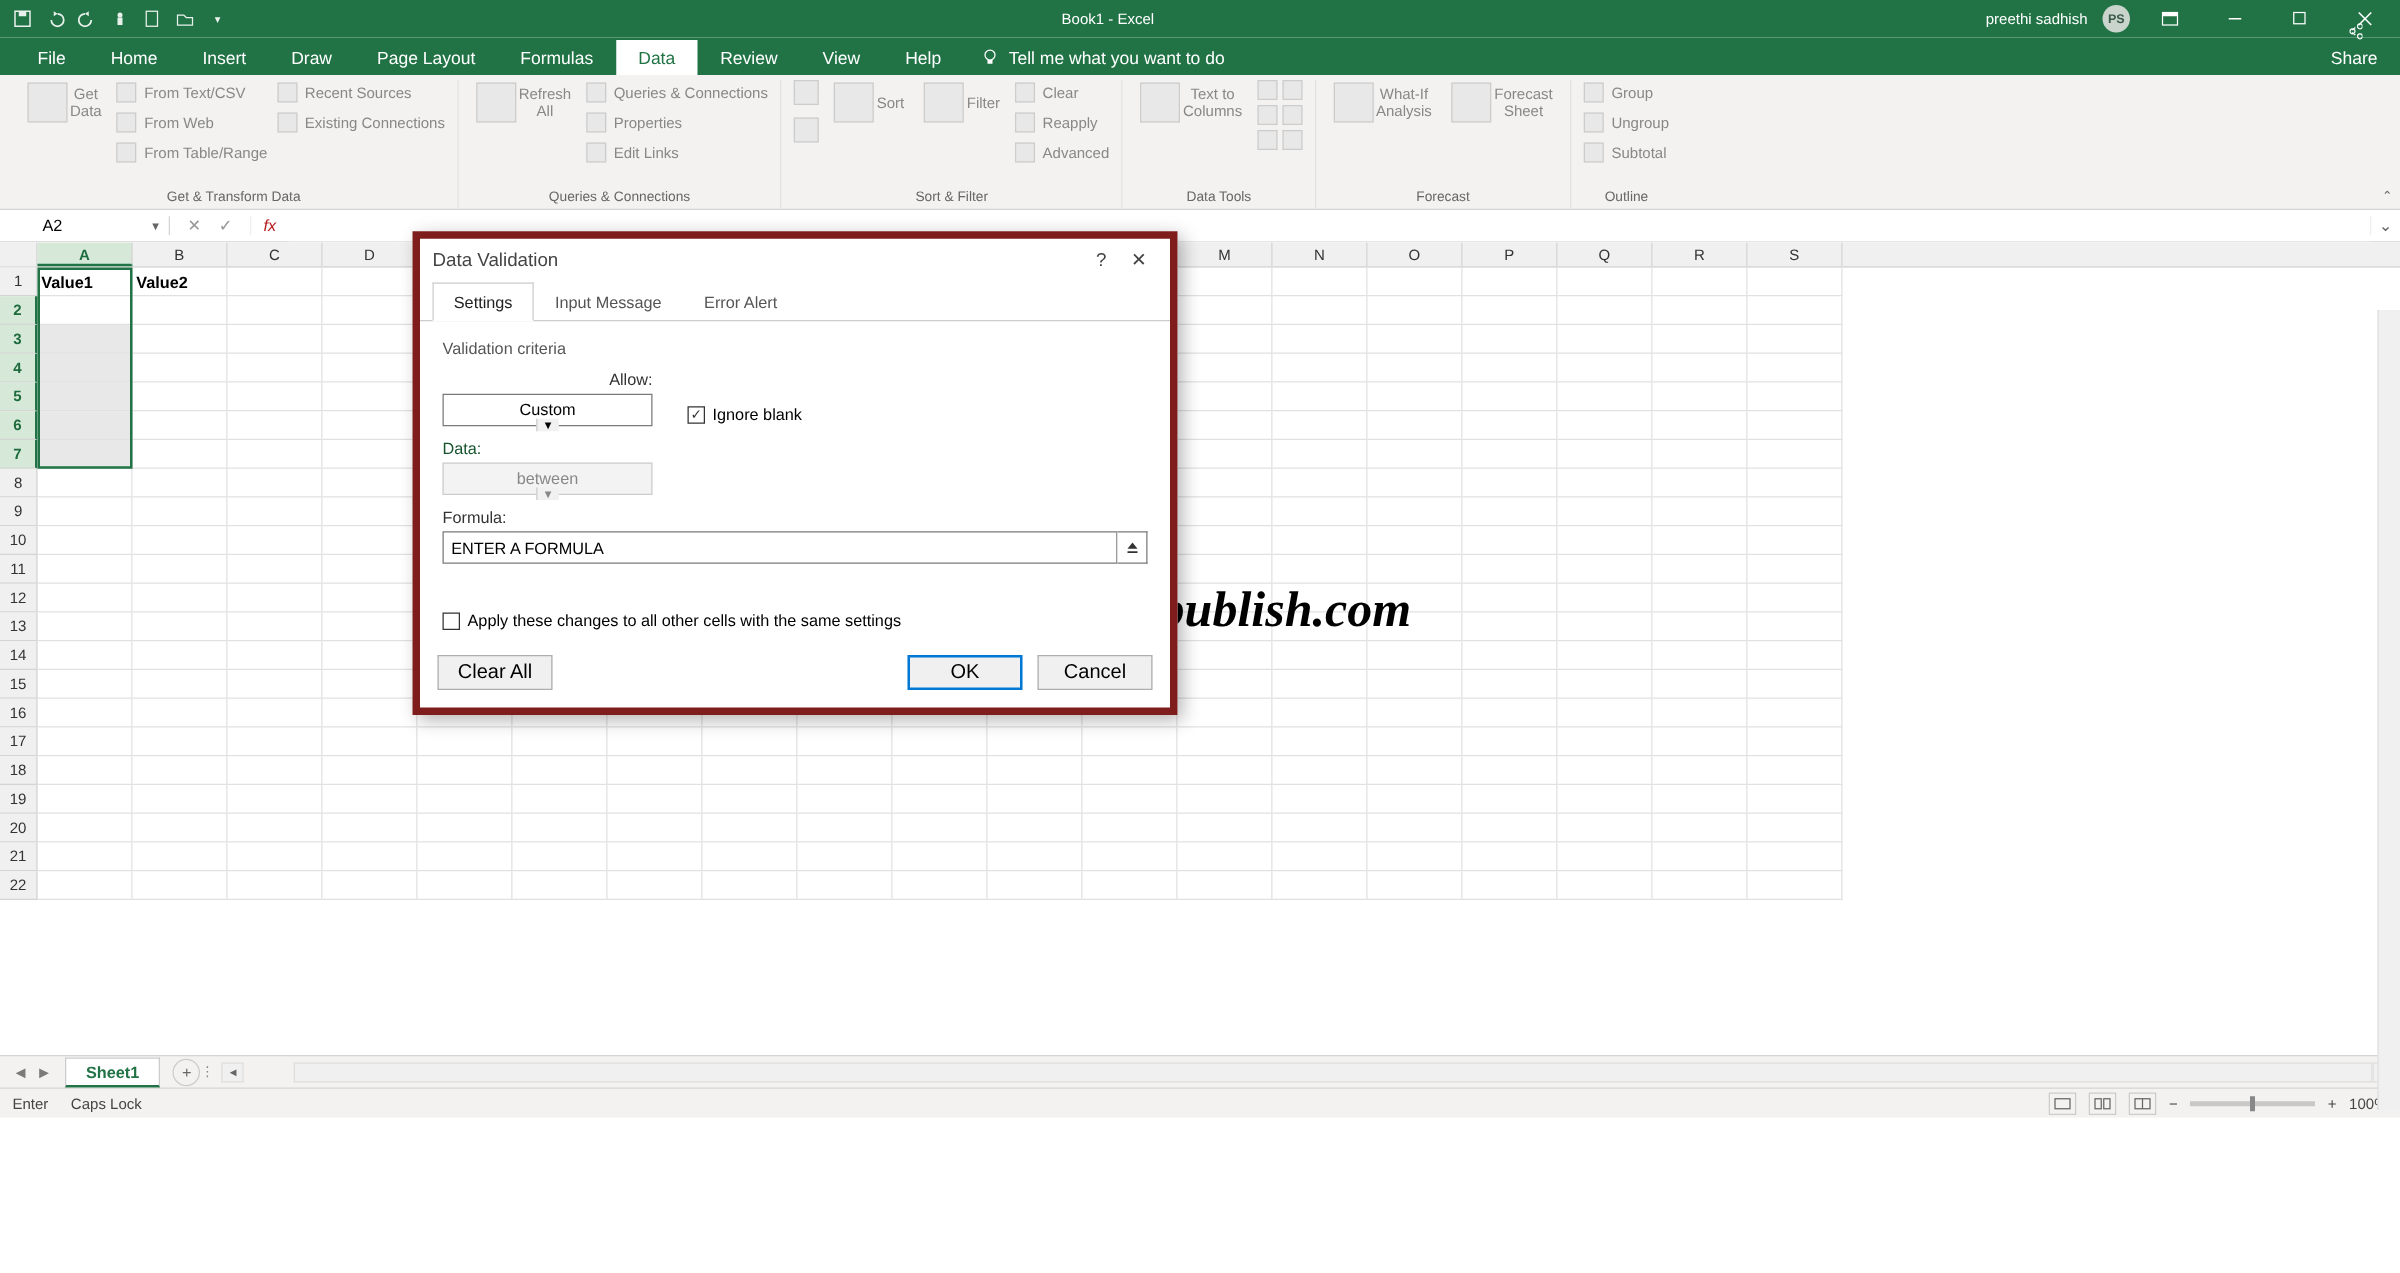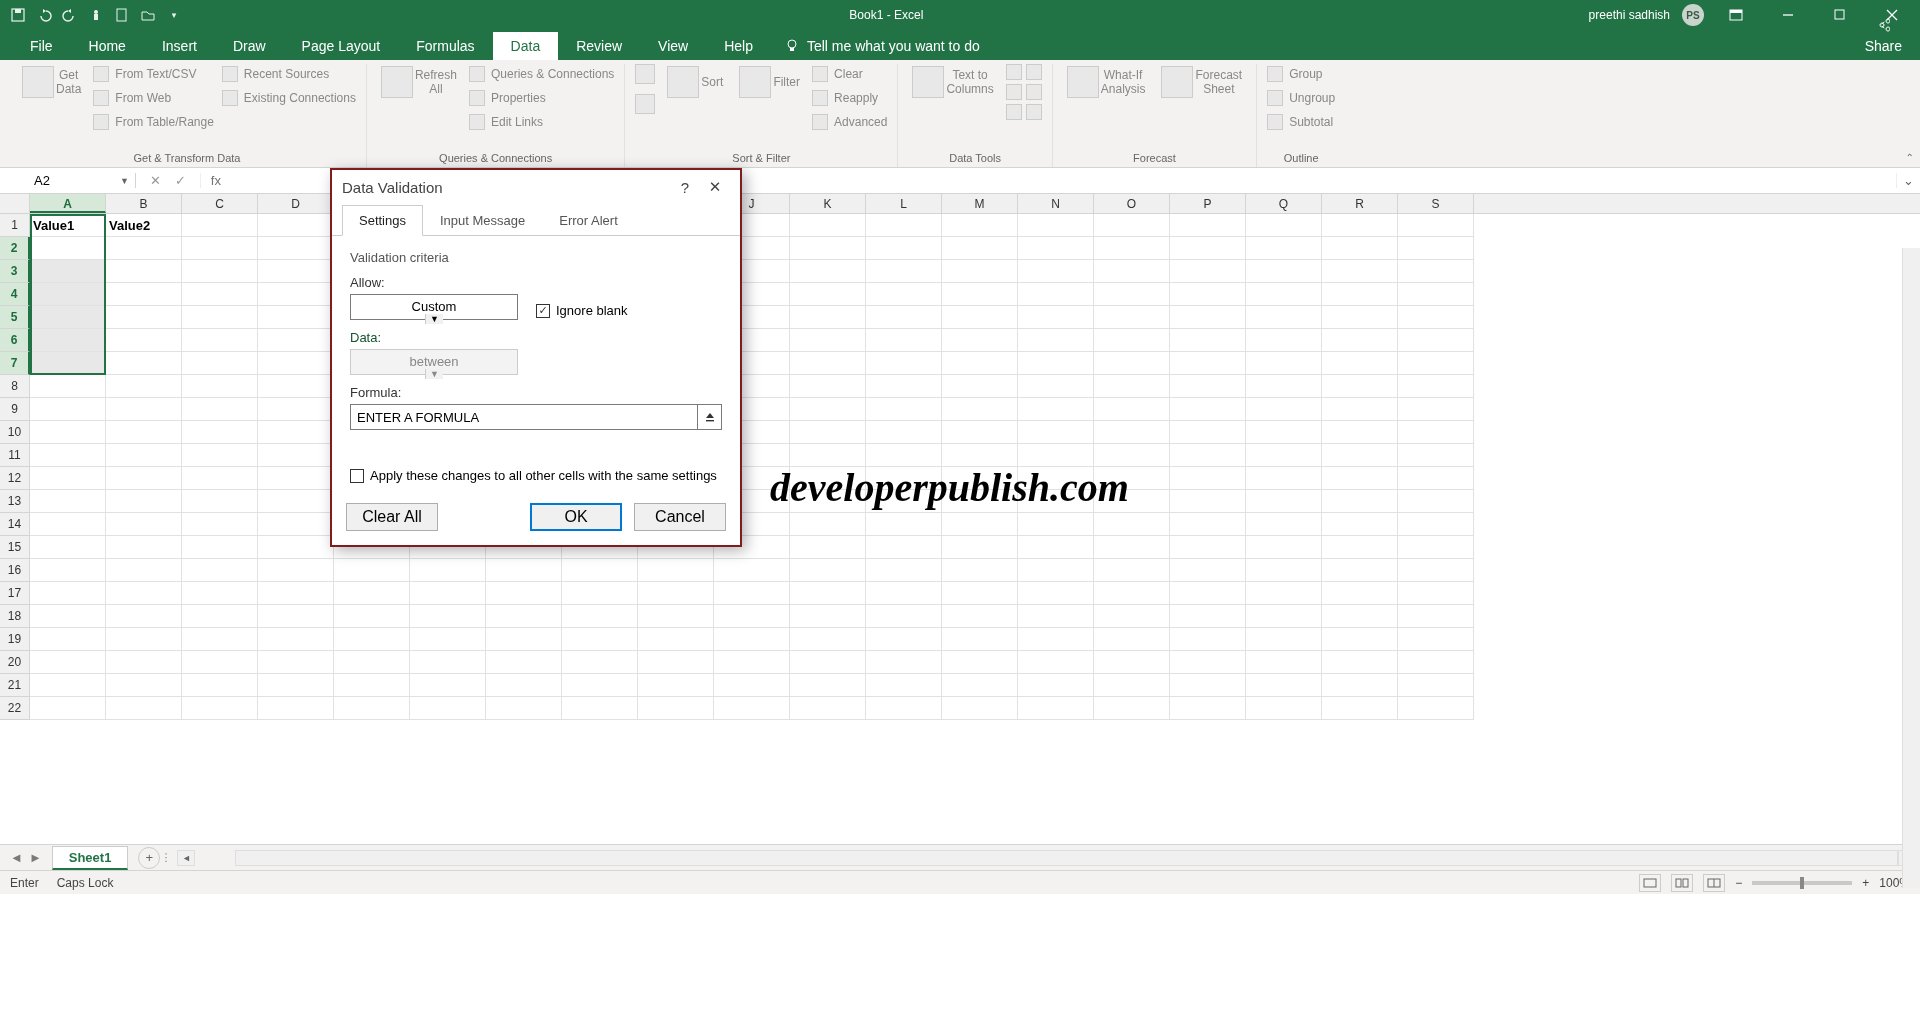--- a/index.html
+++ b/index.html
@@ -31,56 +31,56 @@
 .rbtn-sm { display: flex; align-items: center; gap: 6px; font-size: 12px; padding: 2px 0; }
 .rbtn-sm-icon { width: 16px; height: 16px; background: #e8e8e8; border: 1px solid #ccc; }
 .rstack { display: flex; flex-direction: column; gap: 4px; }
 .ribbon-collapse { position: absolute; right: 6px; bottom: 4px; font-size: 10px; color: #666; }
 
 
 .namebar { height: 26px; display: flex; align-items: center; border-bottom: 1px solid #d4d4d4; font-size: 13px; background: #fff; padding-left: 28px; }
 .namebox { width: 108px; border-right: 1px solid #d4d4d4; padding: 0 6px; display: flex; align-items: center; justify-content: space-between; }
 .namebox-dd { color: #666; font-size: 9px; }
 .fx-controls { display: flex; align-items: center; gap: 14px; padding: 0 14px; color: #999; border-right: 1px solid #eee; }
-.fx-label { color: #737373; padding: 0 10px; }
+.fx-label { font-style: italic; color: #b91c1c; padding: 0 10px; }
 .formula-input { flex: 1; border: none; height: 100%; padding: 0 6px; font-size: 13px; }
 .fb-expand { width: 24px; text-align: center; color: #666; border-left: 1px solid #eee; }
 
 
 .grid-area { position: relative; height: 650px; background: #fff; overflow: hidden; }
 .colheaders { display: flex; height: 20px; background: #f0f0f0; border-bottom: 1px solid #d4d4d4; font-size: 12px; }
 .selall { width: 30px; border-right: 1px solid #d4d4d4; background: #f0f0f0; }
 .colh { width: 76px; border-right: 1px solid #d4d4d4; text-align: center; line-height: 20px; color: #333; }
 .colh.sel { background: #d6e9d8; border-bottom: 2px solid #217346; font-weight: 600; color: #1e6b3e; }
 .rows { }
 .row { display: flex; height: 23px; }
 .rowh { width: 30px; background: #f0f0f0; border-right: 1px solid #d4d4d4; border-bottom: 1px solid #d4d4d4; text-align: center; font-size: 12px; line-height: 23px; color: #333; }
 .rowh.sel { background: #d6e9d8; border-right: 2px solid #217346; font-weight: 600; color: #1e6b3e; }
 .cell { width: 76px; border-right: 1px solid #e1e1e1; border-bottom: 1px solid #e1e1e1; font-size: 13px; padding: 0 3px; line-height: 23px; overflow: hidden; white-space: nowrap; }
 .cell.bold { font-weight: 700; }
 .cell.selrange { background: #e8e8e8; }
 .sel-border { position: absolute; border: 2px solid #217346; pointer-events: none; }
 .watermark { position: absolute; top: 270px; left: 770px; font-family: "Comic Sans MS", cursive; font-weight: 700; font-style: italic; font-size: 40px; color: #000; }
-.dialog { position: absolute; left: 330px; top: 168px; width: 412px; background: #fff; border: 2px solid #7f1d1d; box-shadow: 4px 4px 14px rgba(0,0,0,0.3); font-size: 13px; }
+.dialog { position: absolute; left: 330px; top: 185px; width: 612px; background: #fff; border: 6px solid #7f1d1d; box-shadow: 4px 4px 14px rgba(0,0,0,0.3); font-size: 13px; }
 .dlg-title { display: flex; align-items: center; padding: 8px 10px; font-size: 15px; color: #444; }
 .dlg-title-text { flex: 1; }
 .dlg-help { width: 30px; text-align: center; font-size: 15px; color: #444; cursor: pointer; }
 .dlg-close { width: 30px; text-align: center; font-size: 15px; color: #444; cursor: pointer; }
 .dlg-tabs { display: flex; border-bottom: 1px solid #ccc; padding: 0 10px; }
 .dlg-tab { padding: 7px 16px; border: 1px solid transparent; border-bottom: none; color: #555; position: relative; top: 1px; cursor: pointer; }
 .dlg-tab.active { border: 1px solid #ccc; border-bottom: 1px solid #fff; background: #fff; color: #222; }
 .dlg-body { padding: 14px 18px 8px 18px; }
 .dlg-section-label { color: #555; margin-bottom: 10px; }
 .dlg-row { margin-bottom: 10px; }
 .dlg-label { color: #333; margin-bottom: 4px; display: block; }
 .dlg-label.disabled { color: #14532d; }
 .dlg-select { width: 168px; height: 26px; border: 1px solid #7a7a7a; background: #fff; padding: 4px 6px; display: flex; align-items: center; justify-content: space-between; flex-direction: column; }
 .dlg-select.disabled { background: #f3f3f3; color: #888; border-color: #ccc; }
 .dlg-select-dd { background: #f1f1f1; border-left: 1px solid #ccc; width: 18px; height: 24px; display: flex; align-items: center; justify-content: center; font-size: 9px; }
-.dlg-allow-row { display: flex; gap: 18px; align-items: flex-end; }
+.dlg-allow-row { display: flex; gap: 28px; align-items: flex-end; text-align: right; }
 .dlg-check { display: flex; align-items: center; gap: 6px; margin-bottom: 2px; }
 .dlg-checkbox { width: 14px; height: 14px; border: 1px solid #333; display: flex; align-items: center; justify-content: center; font-size: 11px; color: #333; }
 .dlg-formula-row { display: flex; }
 .dlg-input { flex: 1; height: 26px; border: 1px solid #7a7a7a; padding: 0 6px; font-size: 13px; }
 .dlg-ref-btn { width: 24px; height: 26px; border: 1px solid #7a7a7a; border-left: none; display: flex; align-items: center; justify-content: center; background: #fff; }
 .dlg-footer { display: flex; padding: 10px 14px 14px 14px; gap: 12px; }
 .dlg-btn { min-width: 92px; height: 28px; border: 1px solid #adadad; background: #f0f0f0; font-size: 16px; cursor: pointer; }
 .dlg-btn.primary { border: 2px solid #0078d4; }
 .dlg-spacer { flex: 1; }
 

